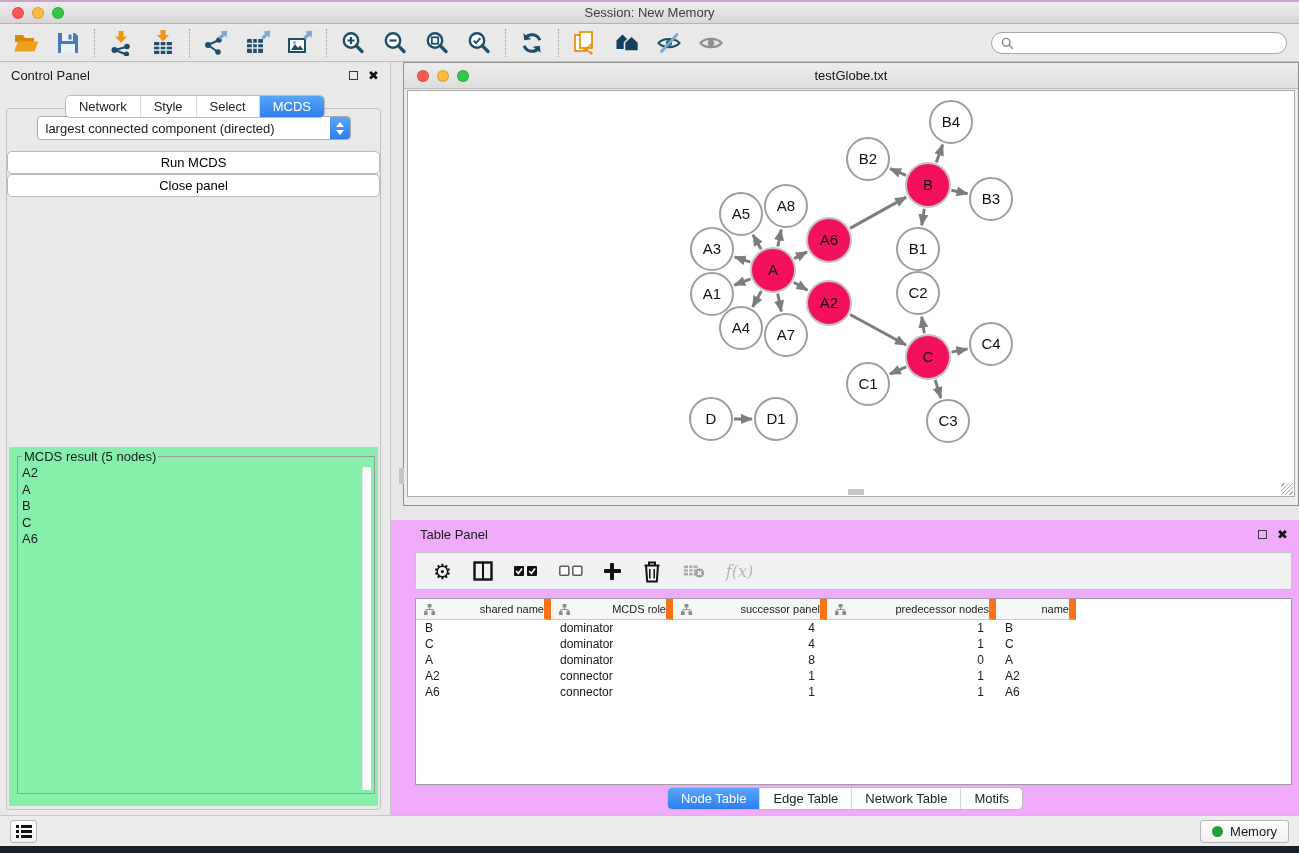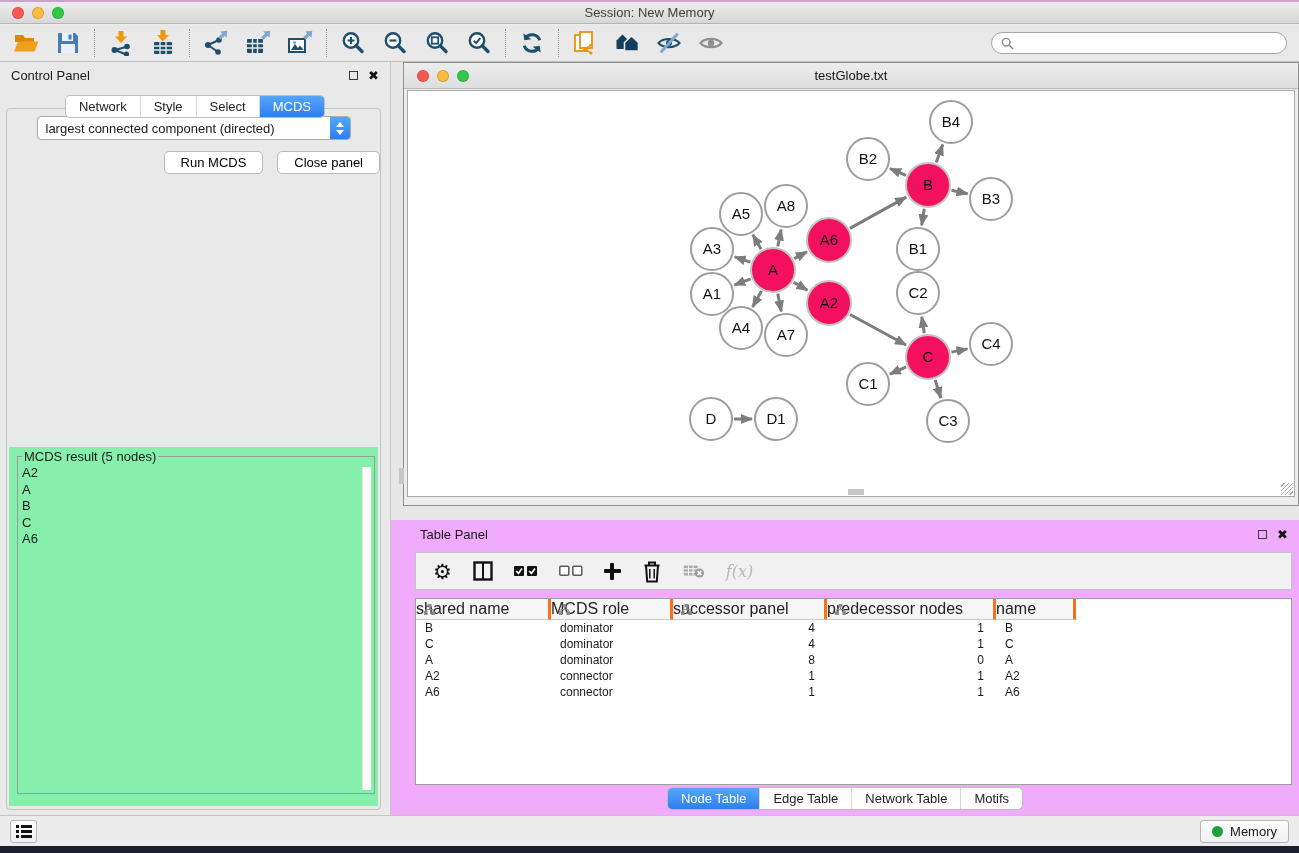--- a/index.html
+++ b/index.html
@@ -52,21 +52,21 @@
   #cp-content { position:absolute; top:46px; left:6px; right:9px; bottom:5px;
     border:1px solid #C2C2C2; border-radius:4px; background:#E9E9E9; }
   .opt-label { text-align:center; margin-top:29px; }
   .select-row { margin:7px auto 0; width:314px; height:24px; border:1px solid #ABABAB; border-radius:4px;
     background:#fff; display:flex; align-items:center; overflow:hidden; }
   .select-value { flex:1; padding:0 8px; white-space:nowrap; }
   .select-stepper { width:20px; height:24px; background:linear-gradient(#58A7F8,#2D7DEF);
     display:flex; flex-direction:column; align-items:center; justify-content:center; gap:3px; }
   .chev-up { width:0; height:0; border-left:4px solid transparent; border-right:4px solid transparent; border-bottom:5px solid #fff; }
   .chev-down { width:0; height:0; border-left:4px solid transparent; border-right:4px solid transparent; border-top:5px solid #fff; }
-  .btn-row { display:flex; justify-content:flex-end; gap:14px; margin-top:11px; }
+  .btn-row { display:flex; justify-content:center; margin-top:11px;flex-direction:column; }
   .cp-btn { padding:3px 16px; background:#fff; border:1px solid #B9B9B9; border-radius:5px; font-size:13px; }
   #result-card { position:absolute; left:2px; right:2px; bottom:3px; top:338px; background:#86efac; }
   #result-group { position:absolute; top:2px; left:8px; right:3px; bottom:12px;
     border:1px solid #9A9A9A; margin:0; padding:1px 14px 0 4px; }
   #result-group legend { font-size:13px; padding:0 2px; }
   .result-list { font-size:13px; line-height:16.5px; }
   .result-scroll { position:absolute; top:3px; right:3px; bottom:3px; width:9px;
     background:#FBFBFB; border-left:1px solid #E4E4E4; }
 
   
@@ -94,22 +94,22 @@
     border:1px solid #C4C4C4; display:flex; align-items:center; gap:21px; padding:0 17px; }
   .gear-glyph { font-size:21px; line-height:1; color:#111; }
   .plus-glyph { position:relative; width:17px; height:17px; }
   .plus-glyph::before, .plus-glyph::after { content:""; position:absolute; background:#111; border-radius:1px; }
   .plus-glyph::before { left:0; top:6.5px; width:17px; height:4px; }
   .plus-glyph::after { top:0; left:6.5px; height:17px; width:4px; }
   .fx-glyph { font-family:"DejaVu Serif","Liberation Serif",serif; font-style:italic; font-size:16px; color:#B7B7B7; }
   #tp-table { position:absolute; left:24px; right:7px; top:78px; bottom:30px; background:#fff;
     border:1px solid #9E9E9E; overflow:hidden; }
   .thead { display:flex; height:21px; }
-  .th { position:relative; display:flex; align-items:center; justify-content:flex-start; background:#F6F6F6;
-    border-right:3px solid #f97316; border-bottom:1px solid #C9C9C9; font-size:16px; color:#222; }
+  .th { position:relative; display:flex; align-items:center; justify-content:flex-end; background:#F6F6F6;
+    border-right:7px solid #f97316; border-bottom:1px solid #C9C9C9; font-size:11px; color:#222; }
   .th .th-icon { position:absolute; left:8px; top:5px; }
   .trow { display:flex; height:16px; align-items:center; font-size:12px; }
   .tcell { padding:0 9px; white-space:nowrap; overflow:hidden; }
   .tcell.right { text-align:right; padding-right:12px; }
   #tp-tabs { position:absolute; left:0; right:0; bottom:5px; text-align:center; }
 
   
   #statusbar { position:absolute; left:0; right:0; bottom:7px; height:31px; background:#ECECEC;
     border-top:1px solid #C4C4C4; }
   #list-btn { position:absolute; left:10px; top:4px; width:27px; height:23px; background:linear-gradient(#FDFDFD,#EFEFEF);

